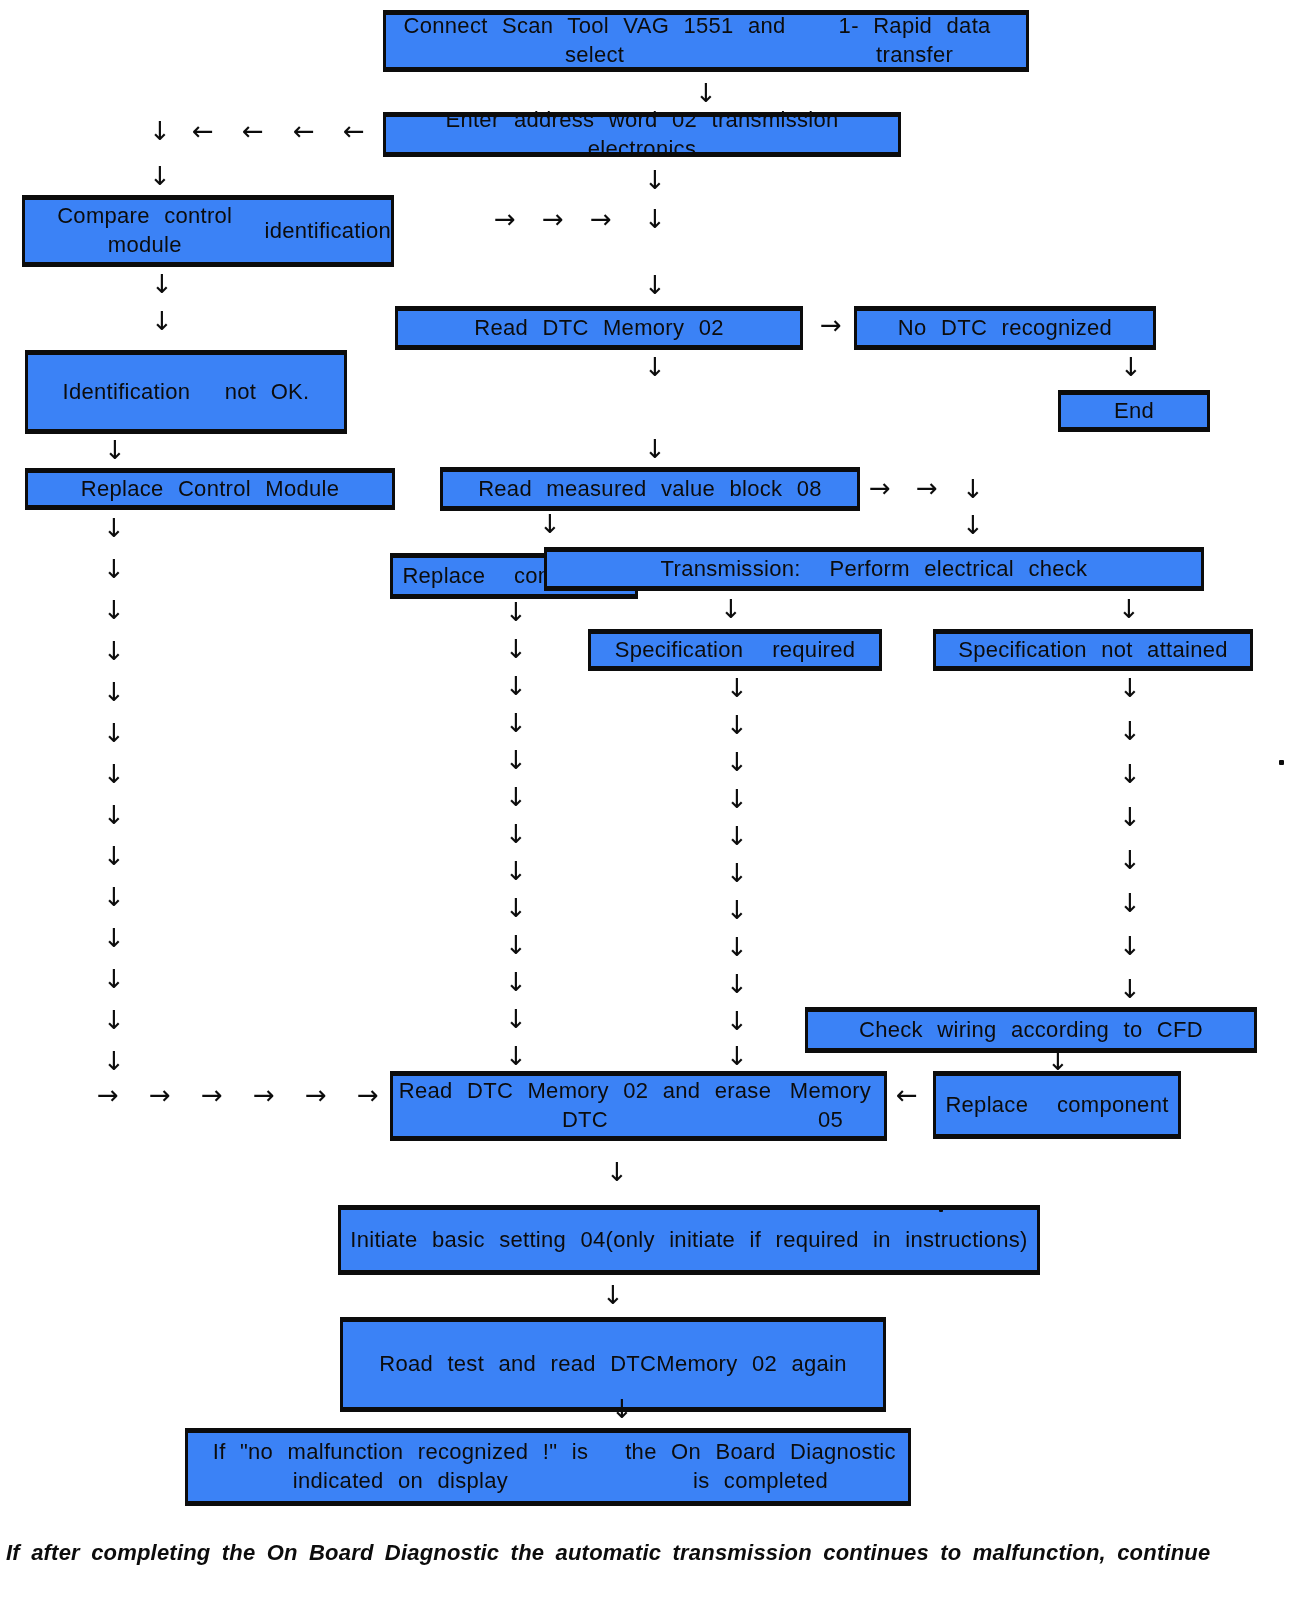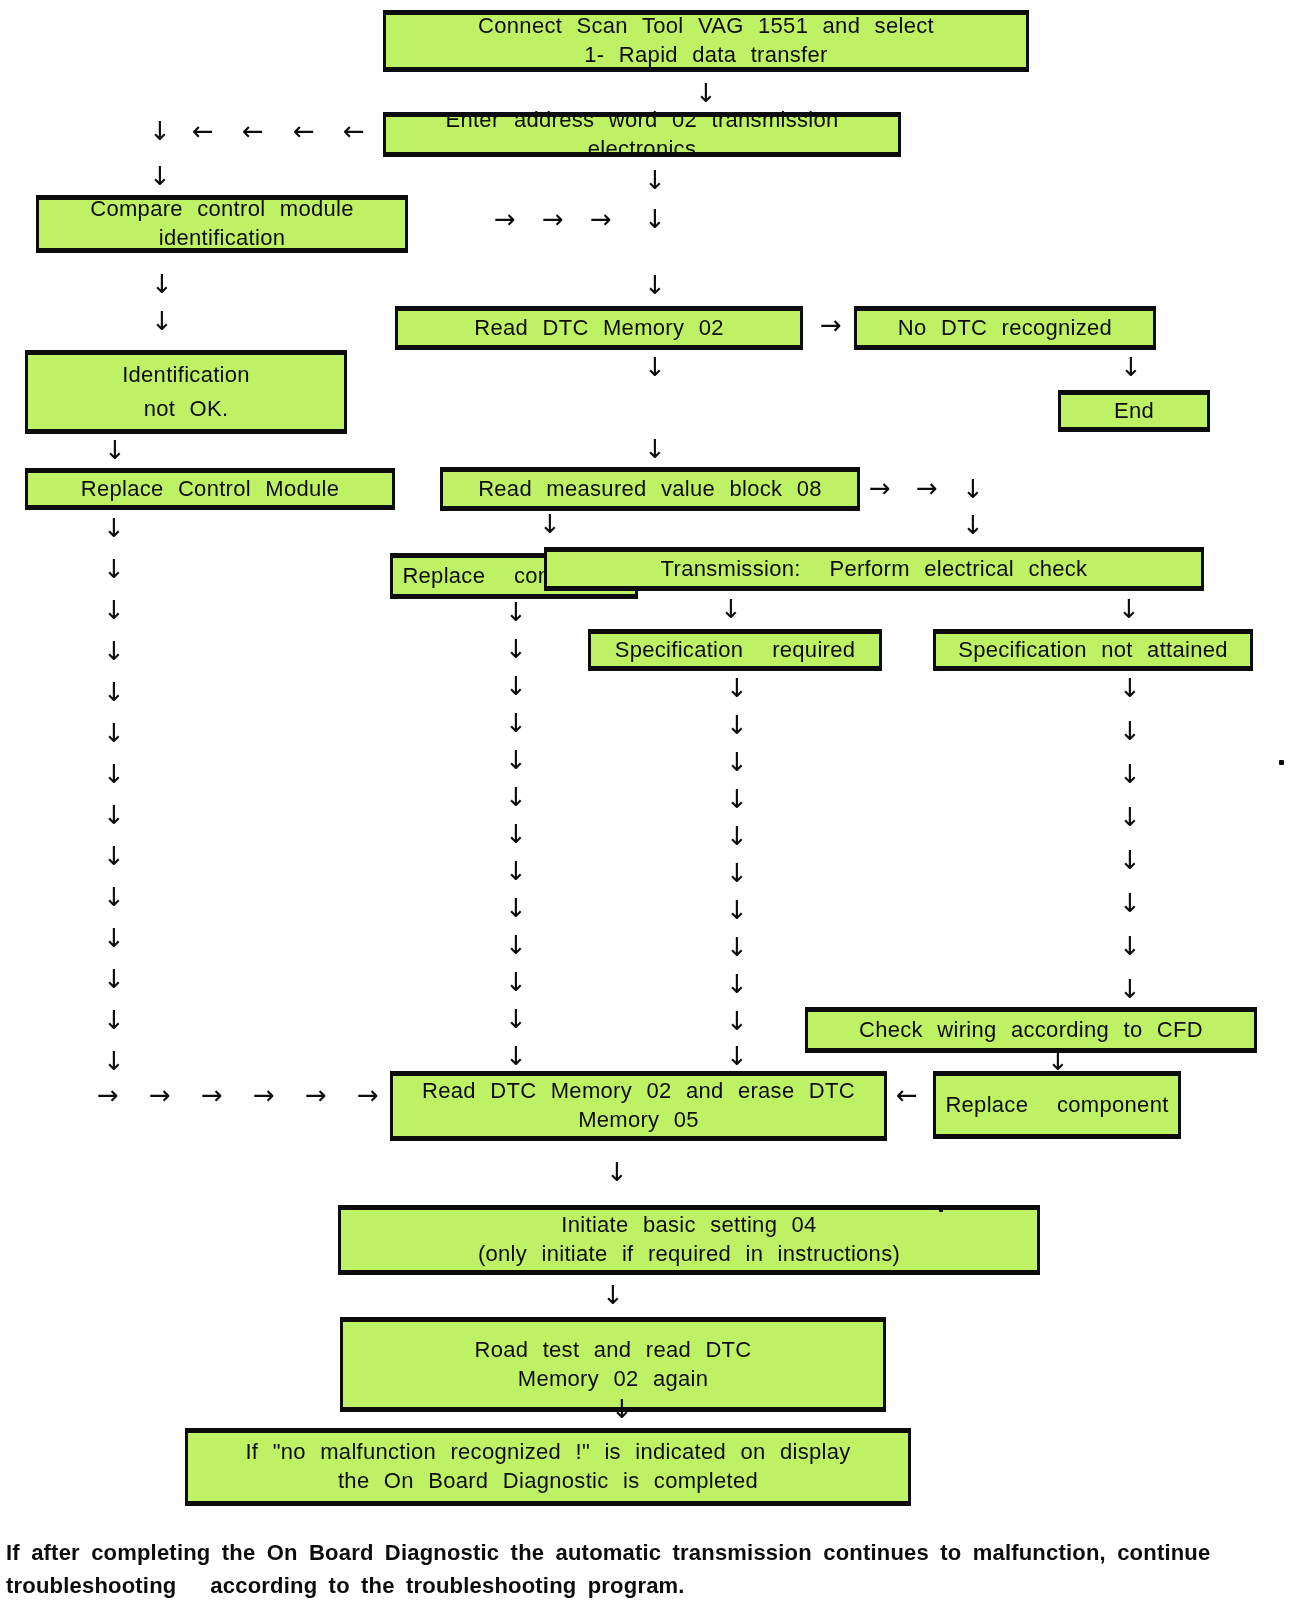--- a/index.html
+++ b/index.html
@@ -11,23 +11,23 @@
     color:#0c0c0c;
     overflow:hidden;
     margin:0 auto;
   }
   .box{
     position:absolute;
     box-sizing:border-box;
     border:3px solid #0c0c0c;
     border-top-width:5px;
     border-bottom-width:5px;
-    background:#bef264;
+    background:#3b82f6;
     display:flex;
-    flex-direction:column;
+    flex-direction:row;
     align-items:center;
     justify-content:center;
     text-align:center;
     font-size:22px;
     line-height:1.3;
     letter-spacing:.3px;
     word-spacing:8px;
   }
   .box.spread{justify-content:space-evenly;}
   .ln{white-space:pre-wrap;}
@@ -35,20 +35,21 @@
     position:absolute;
     transform:translate(-50%,-50%);
     font-family:"DejaVu Sans",sans-serif;
     font-size:26px;
     line-height:1;
     color:#0c0c0c;
   }
   .footer{
     position:absolute;
     left:6px;top:1536px;width:1300px;
+    font-style:italic;
     font-weight:bold;
     font-size:22px;
     line-height:1.5;
     letter-spacing:.2px;
     word-spacing:5px;
   }
   .speck{
     position:absolute;
     background:#0c0c0c;
     border-radius:1px;
@@ -61,21 +62,21 @@
 
   <div class="box" style="left:383px;top:10px;width:646px;height:62px">
     <span class="ln">Connect Scan Tool VAG 1551 and select</span>
     <span class="ln">1- Rapid data transfer</span>
   </div>
 
   <div class="box" style="left:383px;top:112px;width:518px;height:45px">
     <span class="ln">Enter address word 02 transmission electronics</span>
   </div>
 
-  <div class="box" style="left:36px;top:195px;width:372px;height:58px">
+  <div class="box" style="left:22px;top:195px;width:372px;height:72px">
     <span class="ln">Compare control module</span>
     <span class="ln">identification</span>
   </div>
 
   <div class="box" style="left:395px;top:306px;width:408px;height:44px">
     <span class="ln">Read DTC Memory 02</span>
   </div>
 
   <div class="box" style="left:854px;top:306px;width:302px;height:44px">
     <span class="ln">No DTC recognized</span>
@@ -228,16 +229,15 @@
       <span class="ar" style="left: 617px; top: 1172px;">↓</span>
       <span class="ar" style="left: 613px; top: 1295px;">↓</span>
       <span class="ar" style="left: 622px; top: 1409px;">↓</span>
     </div>
 
   <div class="speck" style="left:1279px;top:760px;width:5px;height:5px"></div>
   <div class="speck" style="left:939px;top:1208px;width:4px;height:4px"></div>
 
   <div class="footer">
     <div class="ln">If after completing the On Board Diagnostic the automatic transmission continues to malfunction, continue</div>
-    <div class="ln">troubleshooting   according to the troubleshooting program.</div>
   </div>
 
 </div>
 
 </body></html>

